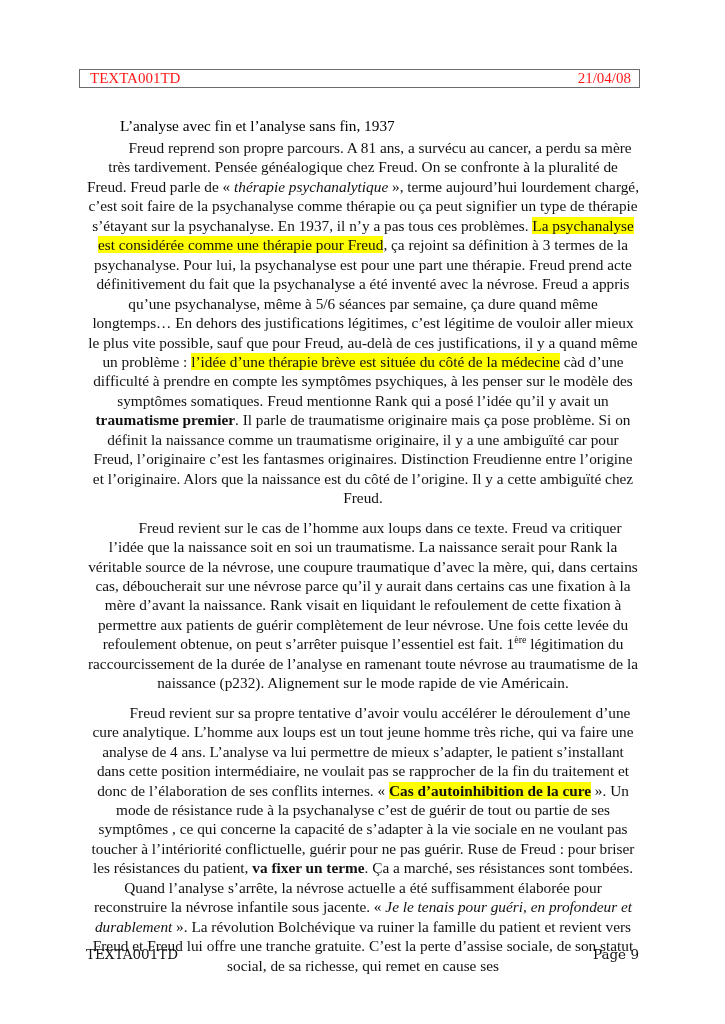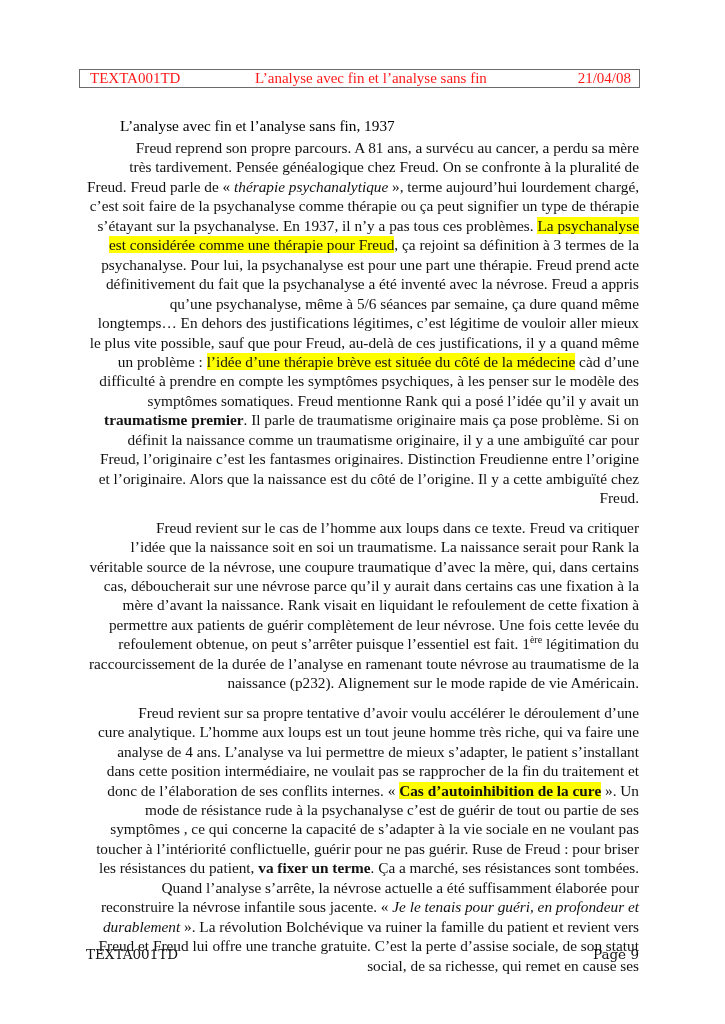--- a/index.html
+++ b/index.html
@@ -13,37 +13,36 @@
     .header-box span { position: absolute; top: 0; }
     .h-left { left: 10px; }
     .h-center { left: 175px; }
     .h-right { right: 8px; }
     .doc-title {
       position: absolute; left: 120px; top: 117px;
       font-size: 15.3px; color: #000000; line-height: 18px;
     }
     .body-text {
       position: absolute; left: 87px; top: 138px; width: 552px;
-      font-size: 15.3px; line-height: 19.45px; text-align: right;
+      font-size: 15.3px; line-height: 19.45px; text-align: center;
     }
     .body-text p { margin: 0 0 10px 0; text-indent: 34px; }
     .hl { background: #ffff00; }
     .footer {
       position: absolute; left: 86px; top: 946px; width: 553px;
       font-family: "DejaVu Serif", serif; font-size: 13.5px; color: #111;
     }
     .footer .f-right { position: absolute; right: 0; top: 0; }
     sup { font-size: 10px; line-height: 0; }
   </style>
 </head>
 <body>
 
 <div class="header-box">
   <span class="h-left">TEXTA001TD</span>
-  <span class="h-center">L’analyse avec fin et l’analyse sans fin</span>
   <span class="h-right">21/04/08</span>
 </div>
 
 <div class="doc-title">L’analyse avec fin et l’analyse sans fin, 1937</div>
 
 <div class="body-text">
   <p><span>Freud reprend son propre parcours. A 81 ans, a survécu au cancer, a perdu sa mère très tardivement. Pensée généalogique chez Freud. On se confronte à la pluralité de Freud. Freud parle de « </span><i>thérapie psychanalytique</i><span> », terme aujourd’hui lourdement chargé, c’est soit faire de la psychanalyse comme thérapie ou ça peut signifier un type de thérapie s’étayant sur la psychanalyse. En 1937, il n’y a pas tous ces problèmes. </span><span class="hl">La psychanalyse est considérée comme une thérapie pour Freud</span><span>, ça rejoint sa définition à 3 termes de la psychanalyse. Pour lui, la psychanalyse est pour une part une thérapie. Freud prend acte définitivement du fait que la psychanalyse a été inventé avec la névrose. Freud a appris qu’une psychanalyse, même à 5/6 séances par semaine, ça dure quand même longtemps… En dehors des justifications légitimes, c’est légitime de vouloir aller mieux le plus vite possible, sauf que pour Freud, au-delà de ces justifications, il y a quand même un problème : </span><span class="hl">l’idée d’une thérapie brève est située du côté de la médecine</span><span> càd d’une difficulté à prendre en compte les symptômes psychiques, à les penser sur le modèle des symptômes somatiques. Freud mentionne Rank qui a posé l’idée qu’il y avait un </span><b>traumatisme premier</b><span>. Il parle de traumatisme originaire mais ça pose problème. Si on définit la naissance comme un traumatisme originaire, il y a une ambiguïté car pour Freud, l’originaire c’est les fantasmes originaires. Distinction Freudienne entre l’origine et l’originaire. Alors que la naissance est du côté de l’origine. Il y a cette ambiguïté chez Freud.</span></p>
 
   <p><span>Freud revient sur le cas de l’homme aux loups dans ce texte. Freud va critiquer l’idée que la naissance soit en soi un traumatisme. La naissance serait pour Rank la véritable source de la névrose, une coupure traumatique d’avec la mère, qui, dans certains cas, déboucherait sur une névrose parce qu’il y aurait dans certains cas une fixation à la mère d’avant la naissance. Rank visait en liquidant le refoulement de cette fixation à permettre aux patients de guérir complètement de leur névrose. Une fois cette levée du refoulement obtenue, on peut s’arrêter puisque l’essentiel est fait. 1</span><sup>ère</sup><span> légitimation du raccourcissement de la durée de l’analyse en ramenant toute névrose au traumatisme de la naissance (p232). Alignement sur le mode rapide de vie Américain.</span></p>
 

